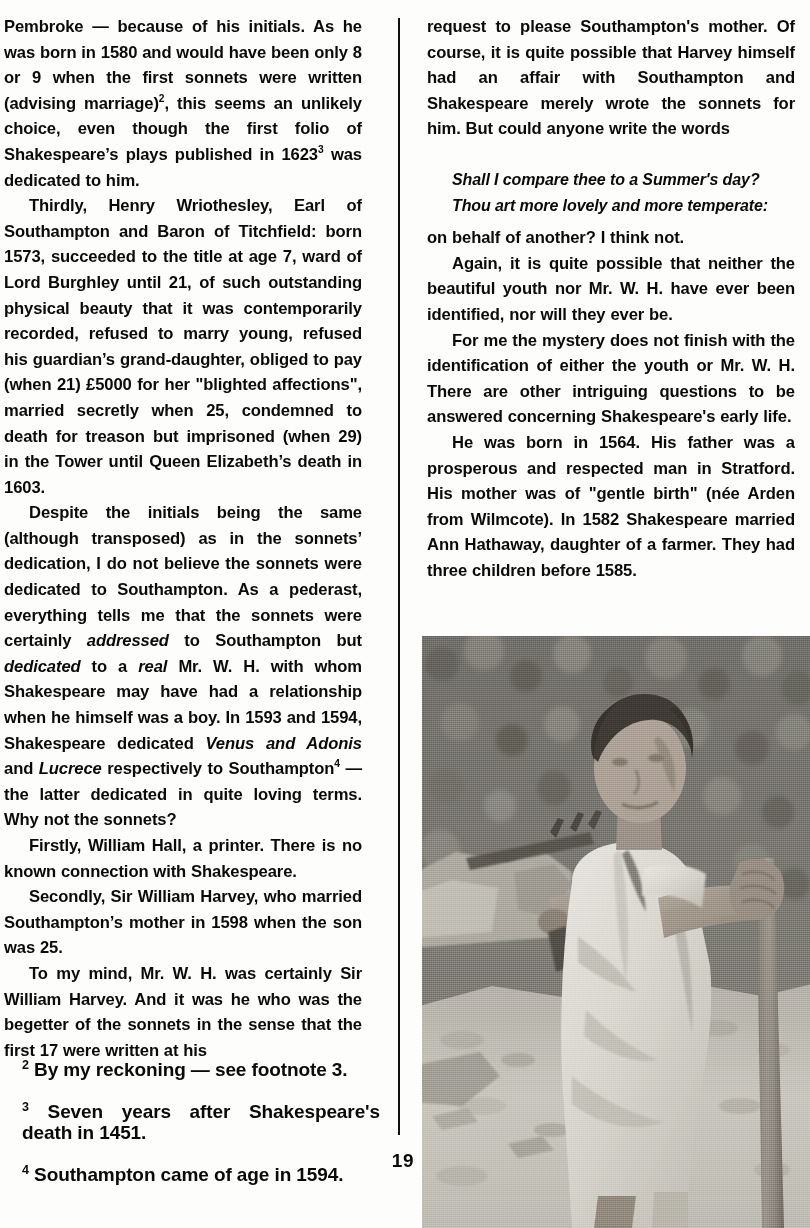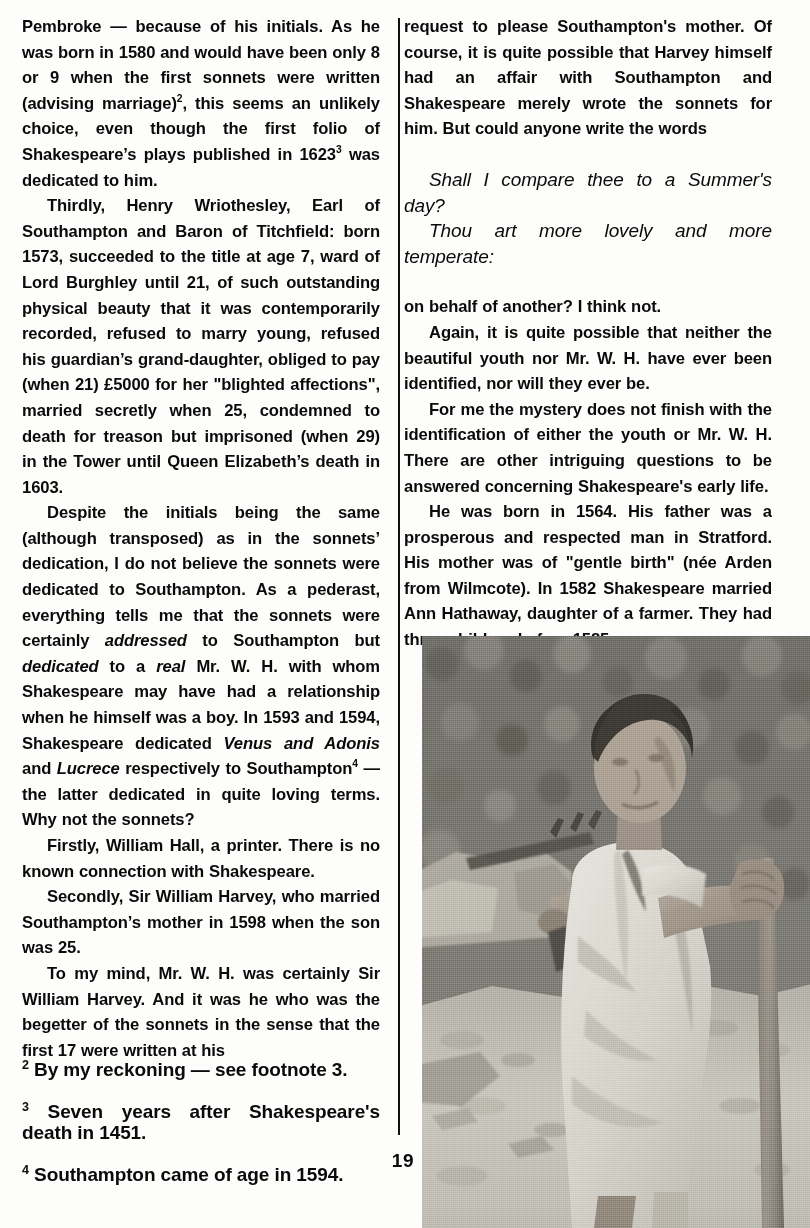--- a/index.html
+++ b/index.html
@@ -16,26 +16,26 @@
     font-family: "Liberation Sans", sans-serif;
     color: #0a0a0a;
   }
 
   
   .col {
     position: absolute;
     top: 0;
   }
   #col-left {
-    left: 22px;
+    left: 4px;
     top: 14px;
     width: 358px;
   }
   #col-right {
-    left: 404px;
+    left: 427px;
     top: 14px;
     width: 368px;
   }
 
   .para {
     margin: 0;
     font-size: 16.6px;
     line-height: 25.6px;
     font-weight: bold;
     text-align: justify;
@@ -51,33 +51,33 @@
   }
   sup {
     font-size: 0.62em;
     vertical-align: super;
     line-height: 0;
   }
 
   
   .verse {
     margin: 25px 0 0 0;
-    font-size: 19px;
+    font-size: 16px;
     line-height: 25.6px;
-    font-weight: normal;
+    font-weight: bold;
     font-style: italic;
     text-align: justify;
     text-indent: 25px;
     letter-spacing: -0.1px;
   }
   .verse.second {
     margin-top: 0;
   }
   .after-verse {
-    margin-top: 25px;
+    margin-top: 7px;
   }
 
   
   #divider {
     position: absolute;
     left: 398px;
     top: 18px;
     width: 2px;
     height: 1117px;
     background: #111;

